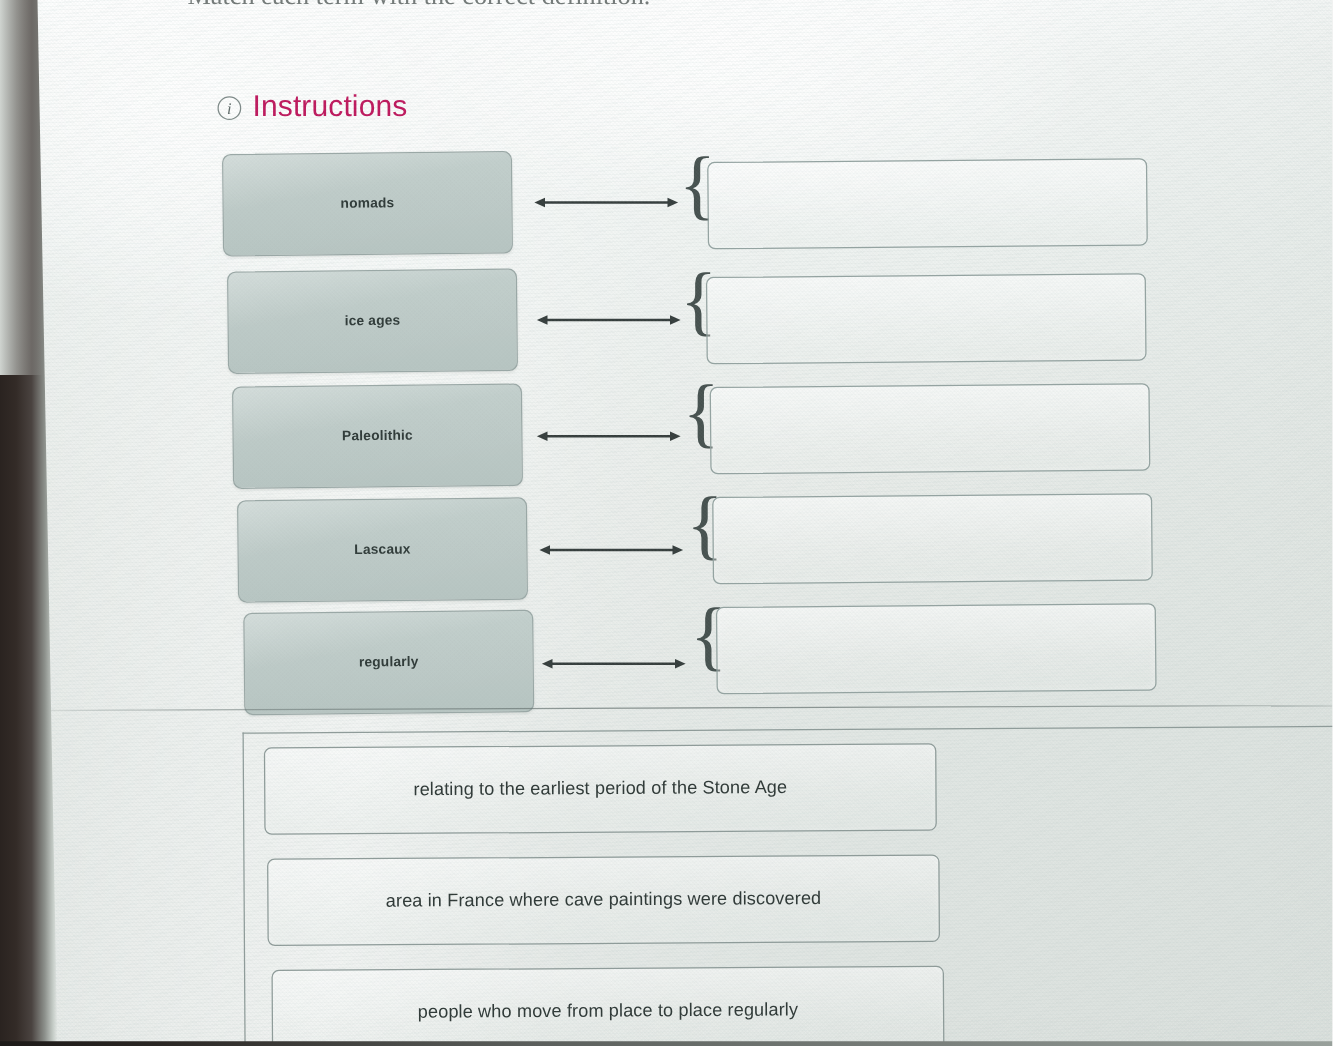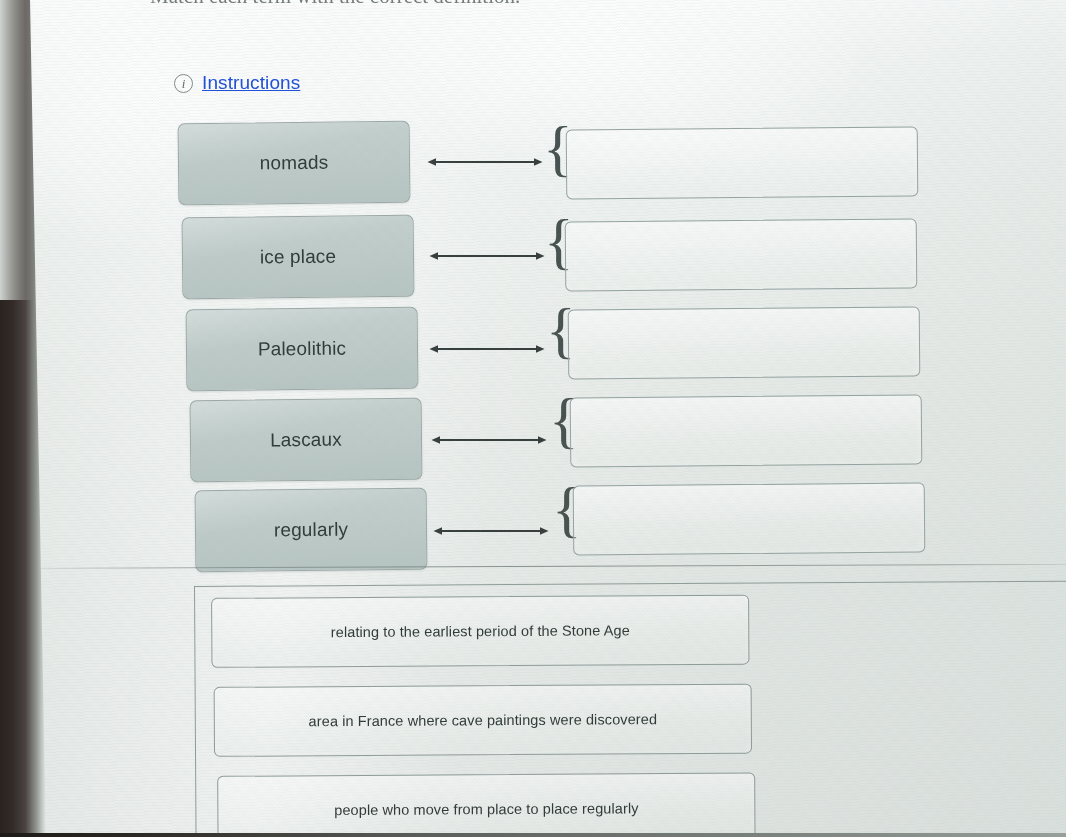--- a/index.html
+++ b/index.html
@@ -163,24 +163,23 @@
     align-items: center;
     justify-content: center;
     font-family: "Liberation Serif", serif;
     font-size: 13px;
     font-style: italic;
     color: #5f6a68;
     line-height: 1;
     background: rgba(255,255,255,0.3);
   }
   .instructions-label {
-    font-size: 19px;
-    color: #1d4ed8;
+    font-size: 24px;
+    color: #be185d;
     letter-spacing: 0.1px;
-    text-decoration: underline;
   }
 
   
   .match-area {
     position: absolute;
     left: 0; top: 0;
     width: 1066px;
     height: 580px;
   }
 
@@ -198,23 +197,24 @@
     border-radius: 7px;
     background:
       linear-gradient(170deg, rgba(255,255,255,0.30) 0%, rgba(255,255,255,0.02) 38%, rgba(255,255,255,0.0) 100%),
       linear-gradient(180deg, #c2cfcc 0%, #bdcac7 45%, #b7c5c2 100%);
     display: flex;
     align-items: center;
     justify-content: center;
     box-shadow: 0 1px 2px rgba(120,132,130,0.18);
   }
   .term-label {
-    font-size: 19px;
+    font-size: 11px;
     color: #2f3a38;
     letter-spacing: 0.15px;
+    font-weight: bold;
   }
 
   
   .arrow {
     position: absolute;
     width: 118px;
     height: 14px;
   }
   .arrow svg { display: block; }
 
@@ -333,21 +333,21 @@
           <path d="M1.5 7 L10 3.2 L10 10.8 Z" fill="#353d3c"></path>
           <path d="M116.5 7 L108 3.2 L108 10.8 Z" fill="#353d3c"></path>
         </svg>
       </div>
       <div class="brace" style="left:543px; top:-5px;">{</div>
       <div class="drop-box" style="left:566px; top:6px; transform: rotate(-0.5deg);"></div>
     </div>
 
     <div class="match-row" style="left:0; top:216px;">
       <div class="term-box" style="left:182px; top:0; transform: rotate(-0.6deg);">
-        <span class="term-label">ice place</span>
+        <span class="term-label">ice ages</span>
       </div>
       <div class="arrow" style="left:428px; top:33px;">
         <svg width="118" height="14" viewBox="0 0 118 14">
           <line x1="8" y1="7" x2="110" y2="7" stroke="#353d3c" stroke-width="1.9"></line>
           <path d="M1.5 7 L10 3.2 L10 10.8 Z" fill="#353d3c"></path>
           <path d="M116.5 7 L108 3.2 L108 10.8 Z" fill="#353d3c"></path>
         </svg>
       </div>
       <div class="brace" style="left:544px; top:-6px;">{</div>
       <div class="drop-box" style="left:565px; top:4px; transform: rotate(-0.5deg);"></div>

